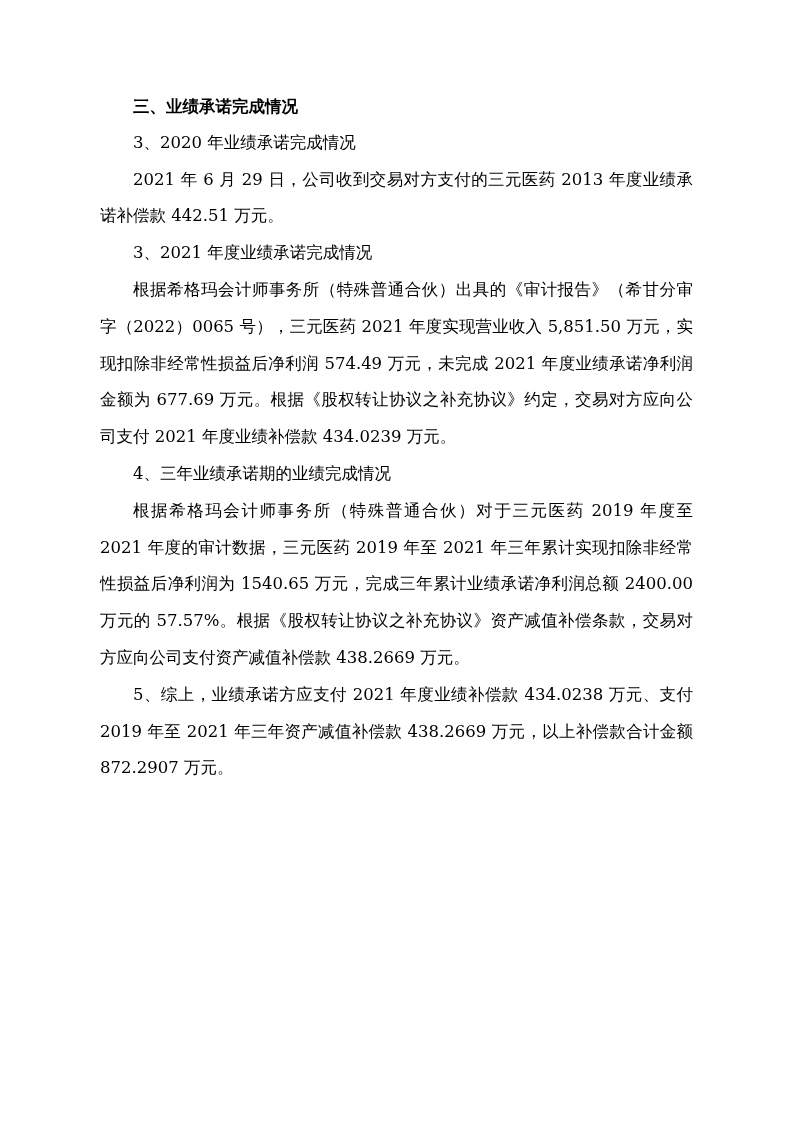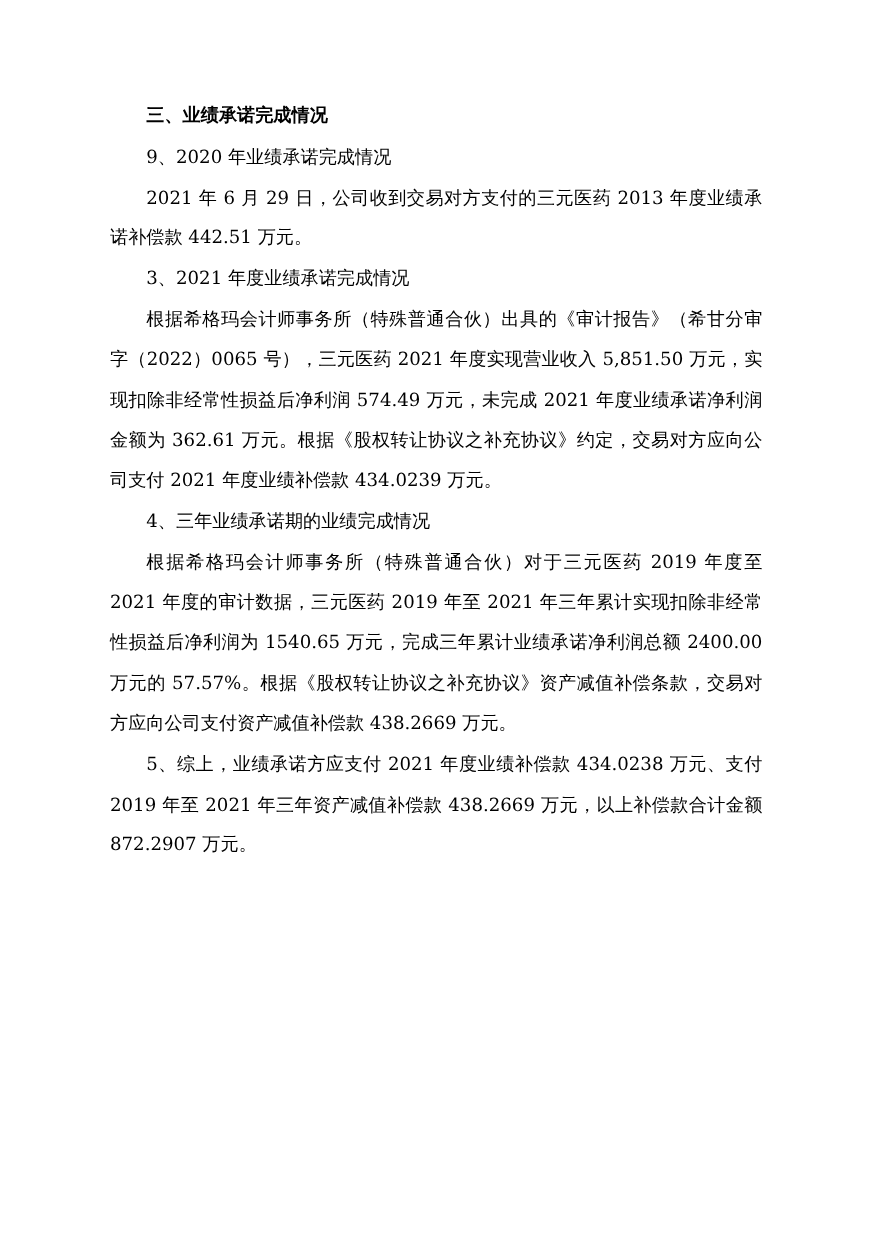--- a/index.html
+++ b/index.html
@@ -20,31 +20,31 @@
     overflow: hidden;
   }
   .block {
     line-height: 36.8px;
     text-align: justify;
     text-indent: 2em;
     margin: 0;
     word-break: break-word;
   }
   .heading {
-    font-family: Liberation Mono, monospace;
+    font-family: Liberation Sans, sans-serif;
     font-weight: bold;
     font-size: 16.5px;
   }
 </style>
 </head>
 <body>
 
 <div class="page">
   <p class="block heading">三、业绩承诺完成情况</p>
-  <p class="block">9、2020 年业绩承诺完成情况</p>
+  <p class="block">3、2020 年业绩承诺完成情况</p>
   <p class="block">2021 年 6 月 29 日，公司收到交易对方支付的三元医药 2013 年度业绩承诺补偿款 442.51 万元。</p>
   <p class="block">3、2021 年度业绩承诺完成情况</p>
-  <p class="block">根据希格玛会计师事务所（特殊普通合伙）出具的《审计报告》（希甘分审字（2022）0065 号），三元医药 2021 年度实现营业收入 5,851.50 万元，实现扣除非经常性损益后净利润 574.49 万元，未完成 2021 年度业绩承诺净利润金额为 362.61 万元。根据《股权转让协议之补充协议》约定，交易对方应向公司支付 2021 年度业绩补偿款 434.0239 万元。</p>
+  <p class="block">根据希格玛会计师事务所（特殊普通合伙）出具的《审计报告》（希甘分审字（2022）0065 号），三元医药 2021 年度实现营业收入 5,851.50 万元，实现扣除非经常性损益后净利润 574.49 万元，未完成 2021 年度业绩承诺净利润金额为 677.69 万元。根据《股权转让协议之补充协议》约定，交易对方应向公司支付 2021 年度业绩补偿款 434.0239 万元。</p>
   <p class="block">4、三年业绩承诺期的业绩完成情况</p>
   <p class="block">根据希格玛会计师事务所（特殊普通合伙）对于三元医药 2019 年度至 2021 年度的审计数据，三元医药 2019 年至 2021 年三年累计实现扣除非经常性损益后净利润为 1540.65 万元，完成三年累计业绩承诺净利润总额 2400.00 万元的 57.57%。根据《股权转让协议之补充协议》资产减值补偿条款，交易对方应向公司支付资产减值补偿款 438.2669 万元。</p>
   <p class="block">5、综上，业绩承诺方应支付 2021 年度业绩补偿款 434.0238 万元、支付 2019 年至 2021 年三年资产减值补偿款 438.2669 万元，以上补偿款合计金额 872.2907 万元。</p>
 
 </div>
 
 </body></html>

